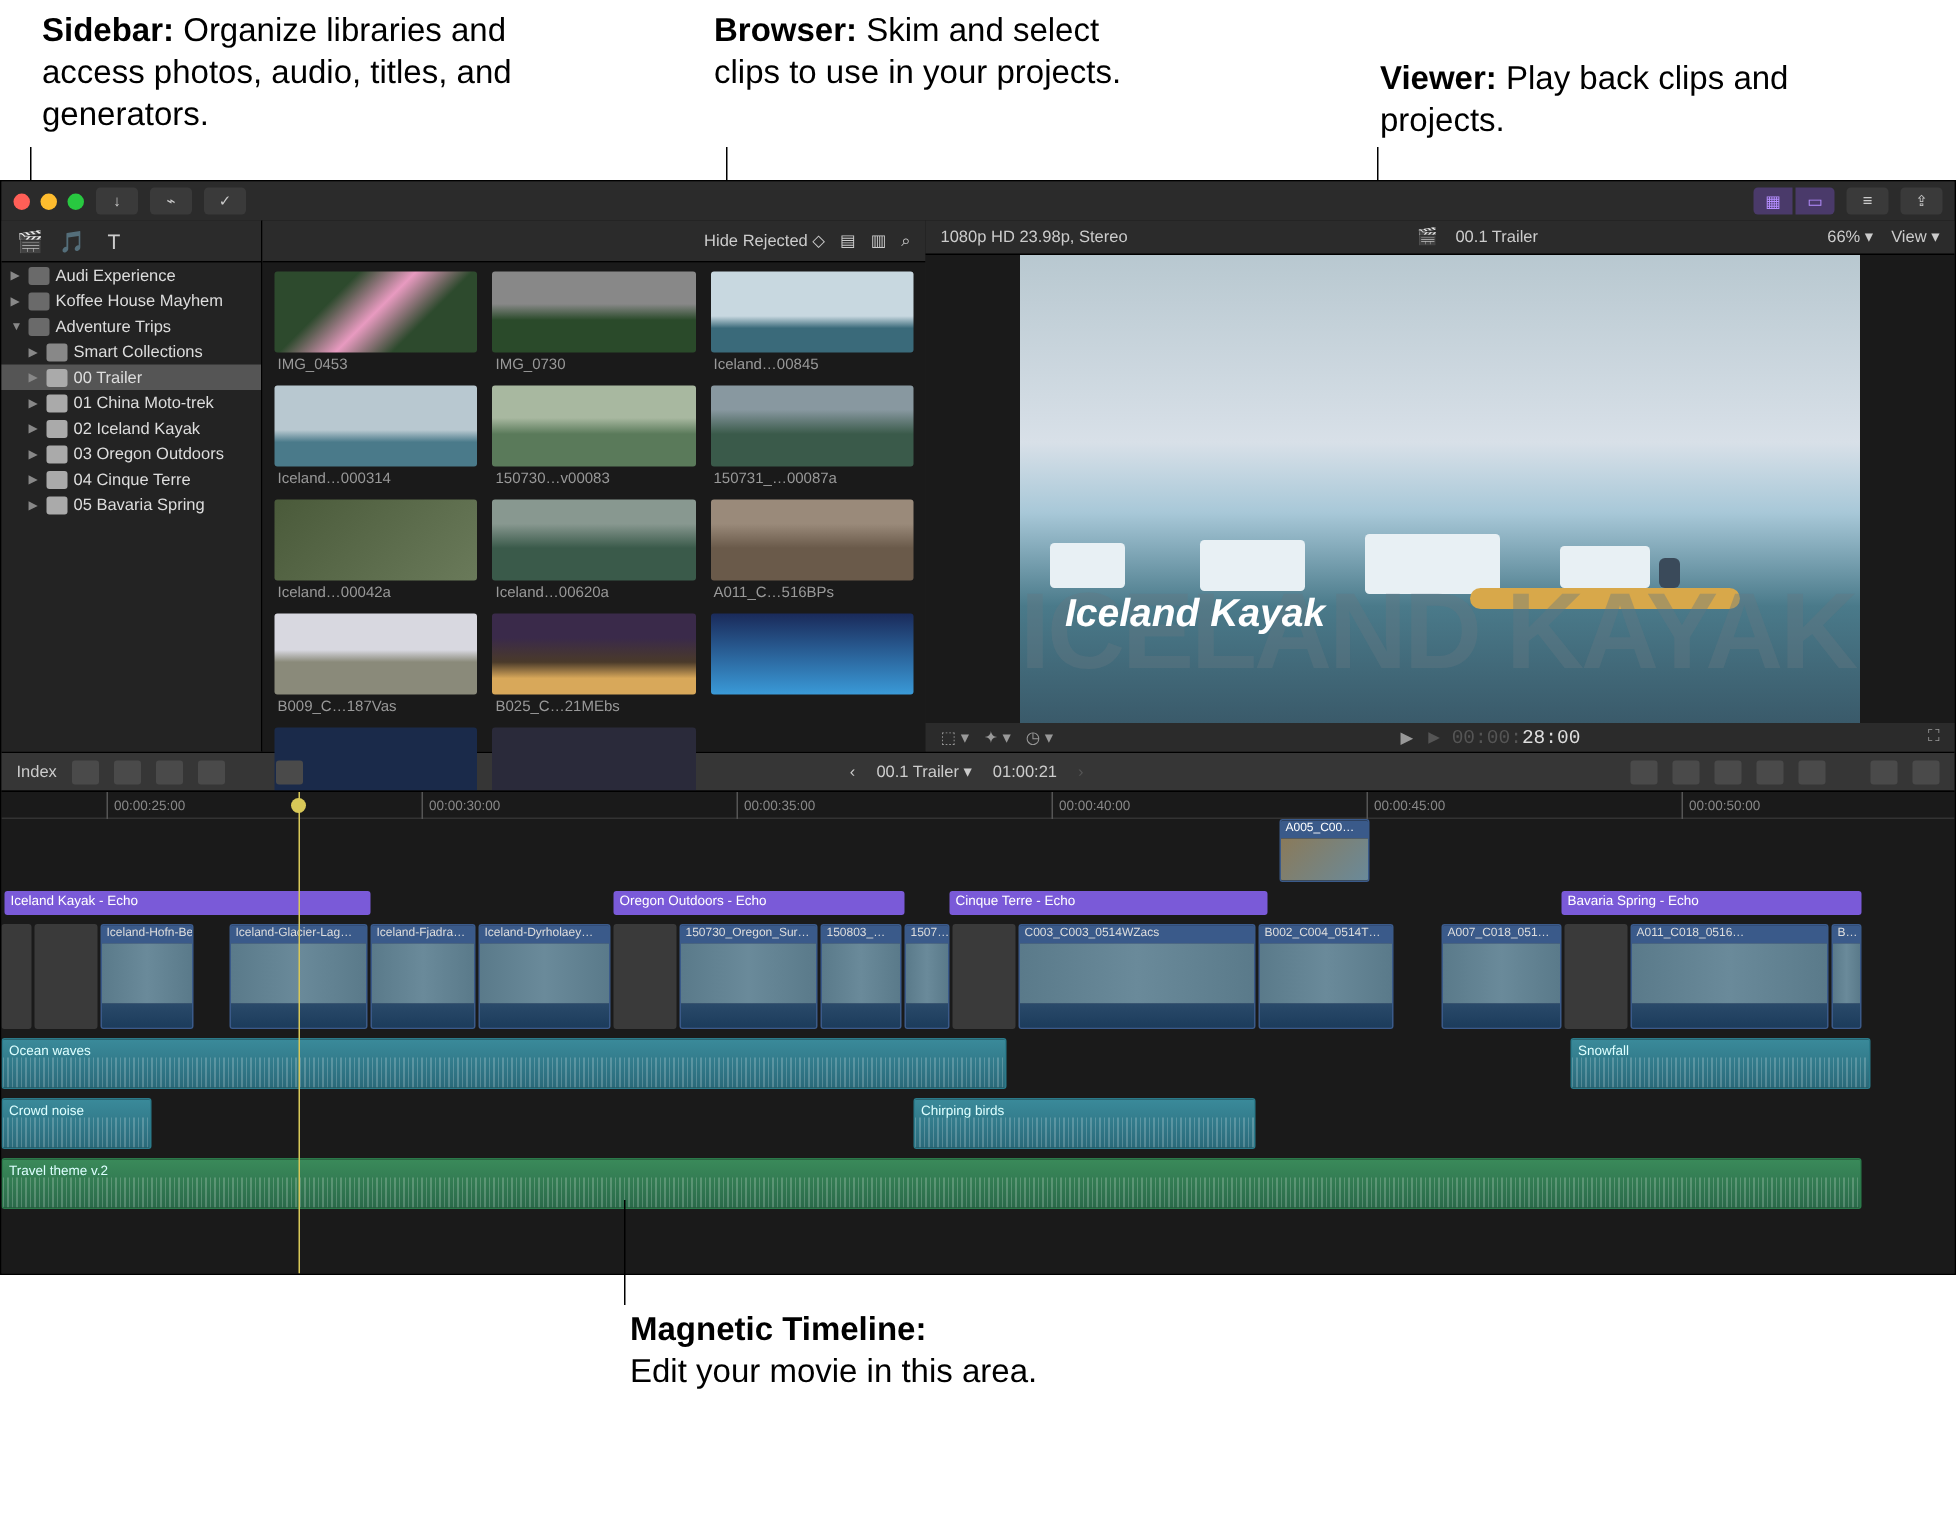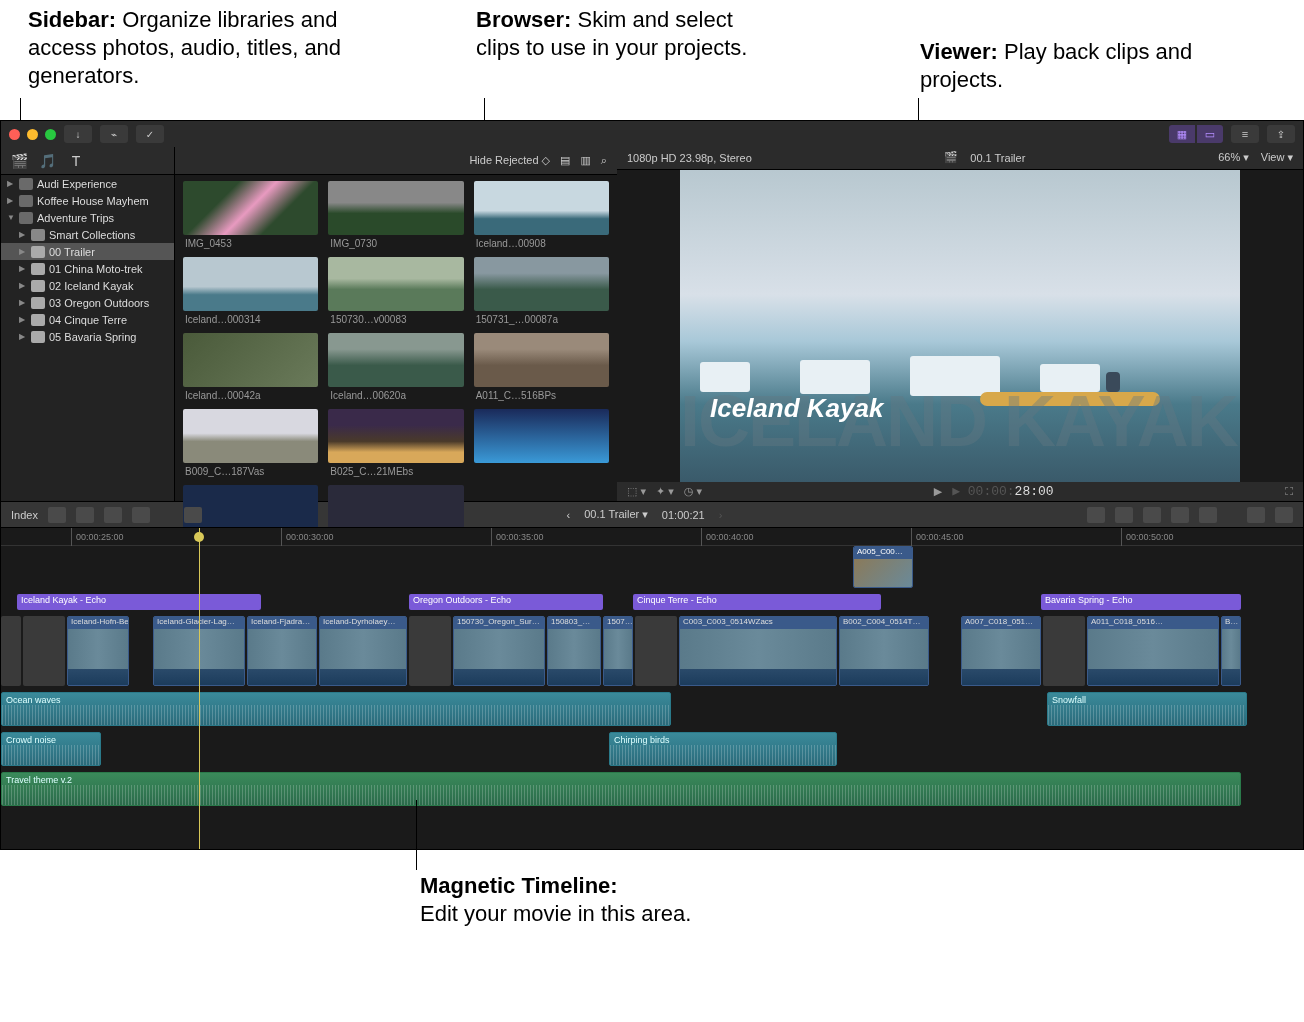--- a/index.html
+++ b/index.html
@@ -233,21 +233,21 @@
           <div class="clip">
             <div class="thumb t1"></div>
             <div class="clip-label">IMG_0453</div>
           </div>
           <div class="clip">
             <div class="thumb t2"></div>
             <div class="clip-label">IMG_0730</div>
           </div>
           <div class="clip">
             <div class="thumb t4"></div>
-            <div class="clip-label">Iceland…00908</div>
+            <div class="clip-label">Iceland…00845</div>
           </div>
           <div class="clip">
             <div class="thumb t5"></div>
             <div class="clip-label">Iceland…000314</div>
           </div>
           <div class="clip">
             <div class="thumb t6"></div>
             <div class="clip-label">150730…v00083</div>
           </div>
           <div class="clip">
@@ -364,23 +364,23 @@
     <div class="tracks">
 
       <div class="track-row" style="height:46px">
         <div id="conn-clip" class="conn-clip" style="left: 852px; width: 60px;">
           <div class="conn-clip-label">A005_C00…</div>
           <div style="position:absolute;top:12px;left:0;right:0;bottom:0;background:linear-gradient(135deg,#8a7a5a,#6a8a9a)"></div>
         </div>
       </div>
 
       <div class="track-row" id="title-track">
-          <div class="title-clip" style="left: 16px; width: 244px;">Iceland Kayak - Echo</div>
+          <div class="title-clip" style="left: 2px; width: 244px;">Iceland Kayak - Echo</div>
           <div class="title-clip" style="left: 408px; width: 194px;">Oregon Outdoors - Echo</div>
-          <div class="title-clip" style="left: 632px; width: 248px;">Cinque Terre - Echo</div>
+          <div class="title-clip" style="left: 632px; width: 212px;">Cinque Terre - Echo</div>
           <div class="title-clip" style="left: 1040px; width: 200px;">Bavaria Spring - Echo</div>
         </div>
 
       <div class="video-track" id="video-track">
           <div class="gap" style="left: 0px; width: 20px;"></div>
           <div class="gap" style="left: 22px; width: 42px;"></div>
           <div class="vclip" style="left: 66px; width: 62px;">
             <div class="vclip-label">Iceland-Hofn-Bea…</div>
             <div class="vclip-thumbs"></div>
             <div class="vclip-wave"></div>

